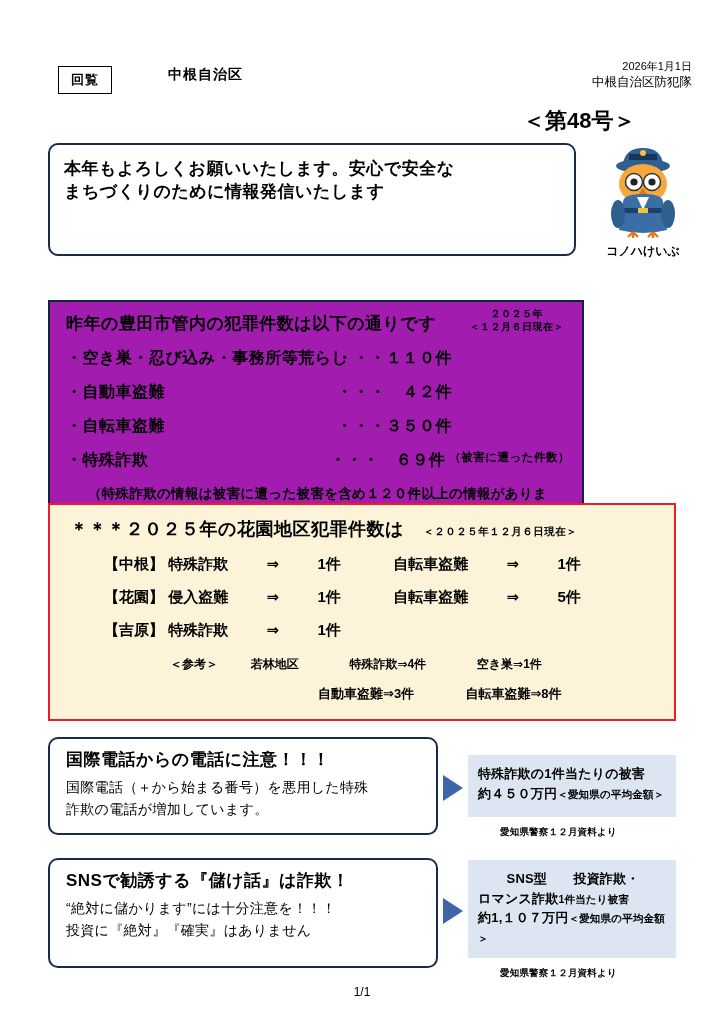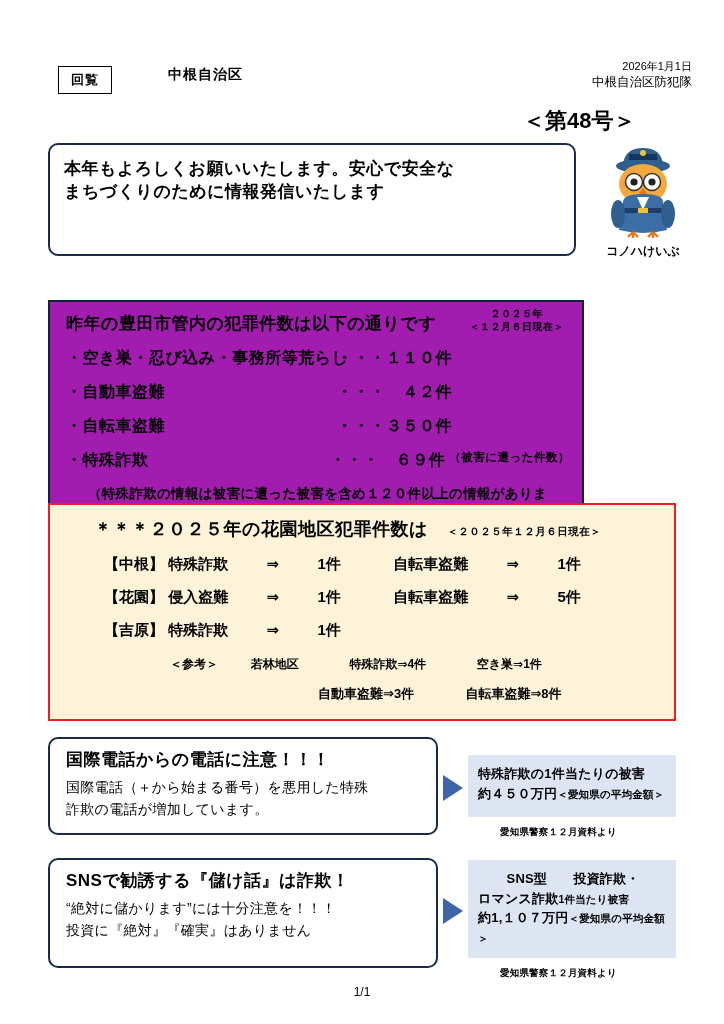--- a/index.html
+++ b/index.html
@@ -187,21 +187,20 @@
     background: #fdf3d8;
     box-sizing: border-box;
     padding: 12px 10px 0 20px;
   }
   .district-head {
     font-size: 18px;
     font-weight: bold;
     letter-spacing: 0.5px;
     position: relative;
     white-space: nowrap;
-    margin-left: 24px;
   }
   .district-asof {
     font-size: 10.5px;
     font-weight: bold;
     letter-spacing: 0.5px;
     margin-left: 14px;
   }
   .d-row {
     font-size: 15px;
     font-weight: bold;

